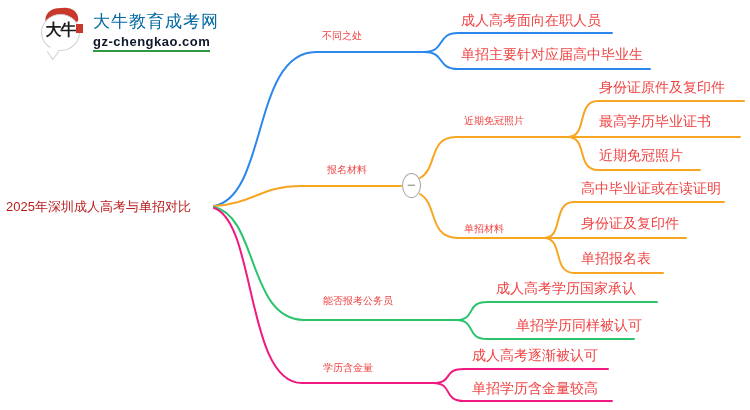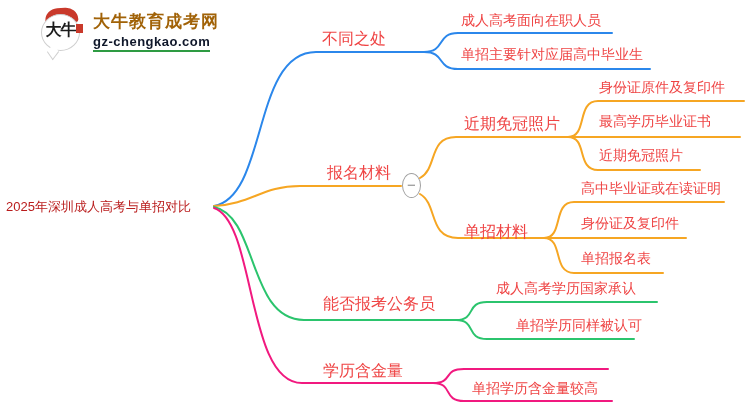--- a/index.html
+++ b/index.html
@@ -1,42 +1,42 @@
 <!DOCTYPE html>
 <html><head>
 <meta charset="utf-8">
 <style>
   html,body{margin:0;padding:0;background:#fff;}
   .canvas{position:relative;width:750px;height:410px;background:#ffffff;overflow:hidden;
           font-family:"Liberation Sans","DejaVu Sans",sans-serif;}
   .canvas svg{position:absolute;left:0;top:0;}
   .node{position:absolute;white-space:nowrap;color:#ef4444;}
   .root{font-size:13px;color:#b91c1c;}
-  .lbl{font-size:16px;}
+  .lbl{font-size:10px;}
   .leaf{font-size:14px;}
   
   .collapse{position:absolute;left:402px;top:173px;width:19px;height:25px;background:#fff;
             border:1.5px solid #a0a0a0;border-radius:50%;box-sizing:border-box;
             display:flex;align-items:center;justify-content:center;cursor:pointer;}
   .collapse span{color:#8a8a8a;font-size:15px;line-height:1;transform:translateY(-1px);}
   
   .logo{position:absolute;left:16px;top:7px;display:flex;align-items:center;gap:7px;margin-left:24px;}
   .logo-icon{position:relative;width:46px;height:50px;}
   .bubble{position:absolute;left:1px;top:7px;width:39px;height:37px;background:#fff;
           border:1.5px solid #cfcfcf;border-radius:50%;box-sizing:border-box;}
   .tail{position:absolute;left:8px;top:40px;width:9px;height:9px;background:#fff;
         border-right:1.5px solid #cfcfcf;border-bottom:1.5px solid #cfcfcf;
         transform:rotate(55deg) skewX(18deg);}
   .cap{position:absolute;left:5px;top:1px;width:33px;height:15px;background:#c9392b;
        border-radius:16px 16px 3px 5px / 15px 15px 3px 4px;transform:rotate(-4deg);}
   .logo-chars{position:absolute;left:0;top:13px;width:41px;text-align:center;
               font-family:"DejaVu Serif","Liberation Serif",serif;font-weight:bold;
               font-size:16px;color:#1c1c1c;letter-spacing:-1px;}
   .seal{position:absolute;right:3px;top:17px;width:7px;height:9px;background:#c9392b;}
-  .logo-name{color:#a16207;font-weight:bold;font-size:17px;letter-spacing:1px;line-height:1.15;}
+  .logo-name{color:#0369a1;font-weight:normal;font-size:17px;letter-spacing:1px;line-height:1.15;}
   .logo-url{display:inline-block;color:#0f172a;font-weight:bold;font-size:13px;
             letter-spacing:.5px;border-bottom:2px solid #2e9b43;padding-bottom:1px;margin-top:1px;}
 </style>
 </head>
 <body>
 
 <div class="canvas">
 
   <svg width="750" height="410" viewBox="0 0 750 410">
     <g fill="none" stroke-width="2" stroke-linecap="round">
@@ -96,15 +96,16 @@
   <div class="node lbl" style="left:464px;top:214px;margin-top:8px;">单招材料</div>
   <div class="node leaf" style="left:581px;top:180px;">高中毕业证或在读证明</div>
   <div class="node leaf" style="left:581px;top:215px;">身份证及复印件</div>
   <div class="node leaf" style="left:581px;top:250px;">单招报名表</div>
 
   <div class="node lbl" style="left:323px;top:294px;">能否报考公务员</div>
   <div class="node leaf" style="left:496px;top:280px;">成人高考学历国家承认</div>
   <div class="node leaf" style="left:496px;top:317px;margin-left:20px;">单招学历同样被认可</div>
 
   <div class="node lbl" style="left:323px;top:361px;">学历含金量</div>
+  <div class="node leaf" style="left:472px;top:347px;">成人高考逐渐被认可</div>
   <div class="node leaf" style="left:472px;top:380px;">单招学历含金量较高</div>
 
 </div>
 
 </body></html>

